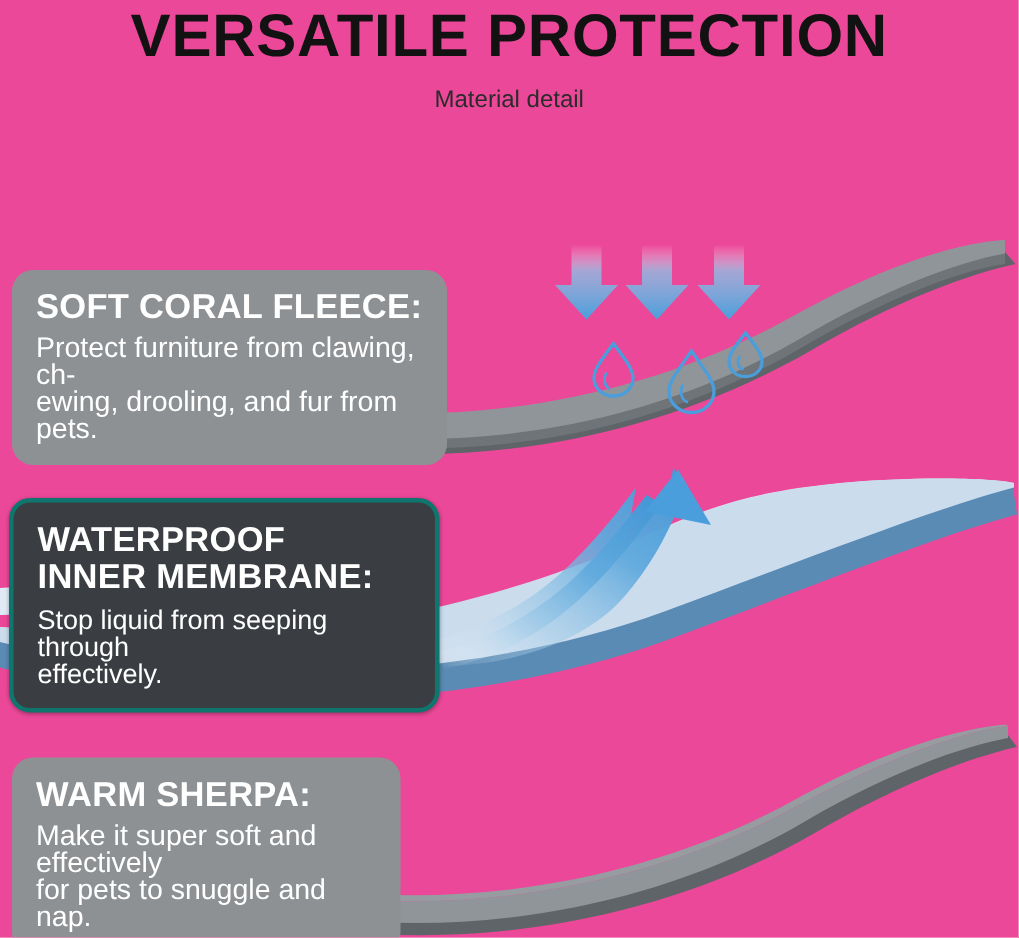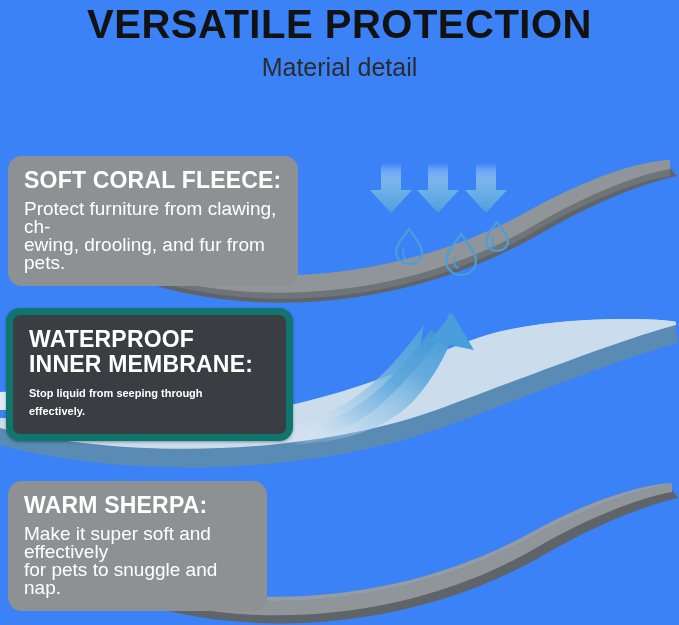--- a/index.html
+++ b/index.html
@@ -12,21 +12,21 @@
     background: #ffffff;
     font-family: "Liberation Sans", sans-serif;
     overflow: hidden;
     position: relative;
   }
 
   #infographic {
     position: relative;
     width: 679px;
     height: 625px;
-    background: #3b82f6;
+    background: #ec4899;
     overflow: hidden;
   }
 
   
   .header {
     position: absolute;
     left: 0;
     top: 0;
     width: 679px;
     text-align: center;
@@ -39,49 +39,50 @@
     font-weight: bold;
     letter-spacing: 0.5px;
     color: #121212;
     line-height: 44px;
     white-space: nowrap;
   }
   .subtitle {
     margin: 0;
     padding-top: 8px;
     font-family: "Liberation Sans", sans-serif;
-    font-size: 25px;
+    font-size: 16px;
     font-weight: normal;
     color: #2b2b2b;
     line-height: 26px;
   }
 
   
   .layer-art {
     position: absolute;
     left: 0;
     top: 0;
     width: 679px;
     height: 625px;
     pointer-events: none;
   }
 
   
   .callout {
     position: absolute;
     box-sizing: border-box;
     border-radius: 14px;
+    margin-top: 24px;
   }
   .callout-light {
     background: #8e9194;
     padding: 12px 16px 14px 16px;
   }
   .callout-dark {
     background: #3a3e42;
-    border: 7px solid #0f766e;
+    border: 3px solid #0f766e;
     padding: 12px 16px 14px 16px;
     box-shadow: 0 1px 3px rgba(0,0,0,0.35);
   }
   .callout-heading {
     font-family: "Liberation Sans", sans-serif;
     font-weight: bold;
     color: #ffffff;
     font-size: 23px;
     line-height: 25px;
     letter-spacing: 0.2px;
@@ -93,22 +94,22 @@
     color: #ffffff;
     font-size: 19px;
     line-height: 18px;
     margin: 0;
     white-space: pre-line;
   }
   .callout-light .callout-body {
     font-weight: normal;
   }
   .callout-dark .callout-body {
-    font-weight: bold;
-    font-size: 11px;
+    font-weight: normal;
+    font-size: 18px;
     line-height: 18px;
   }
 
   #callout-fleece {
     left: 8px;
     top: 156px;
     width: 290px;
   }
   #callout-membrane {
     left: 6px;

